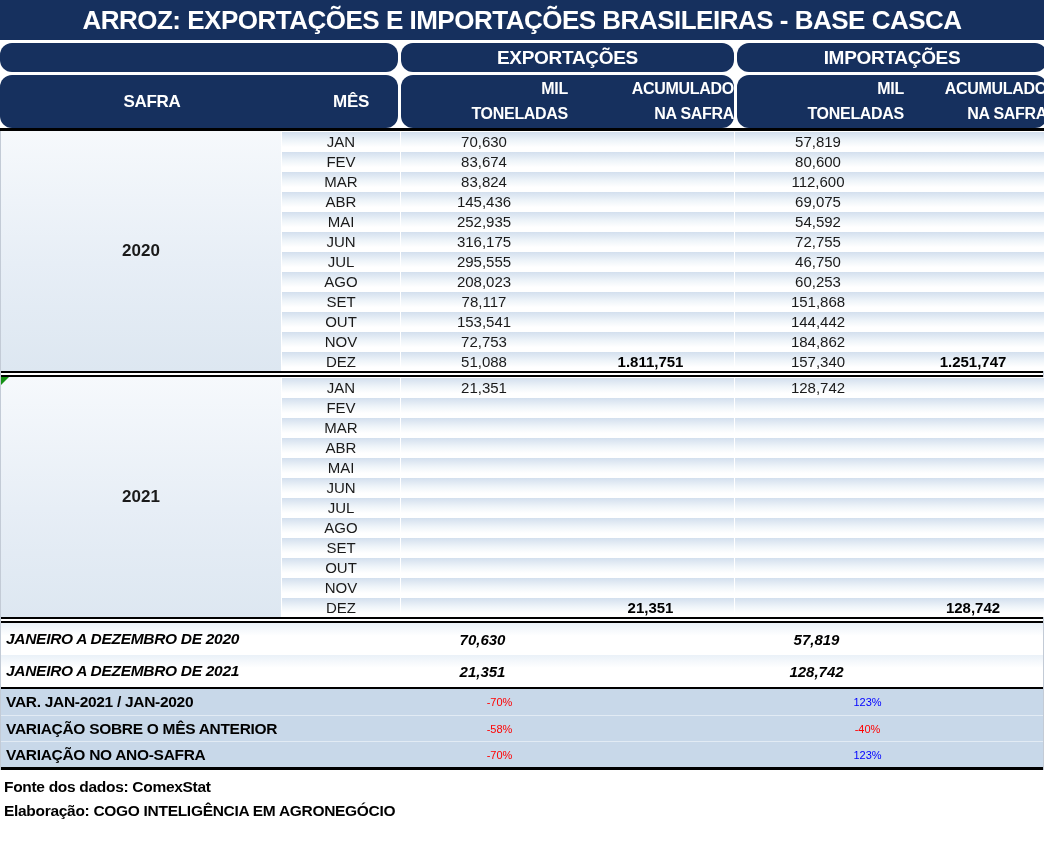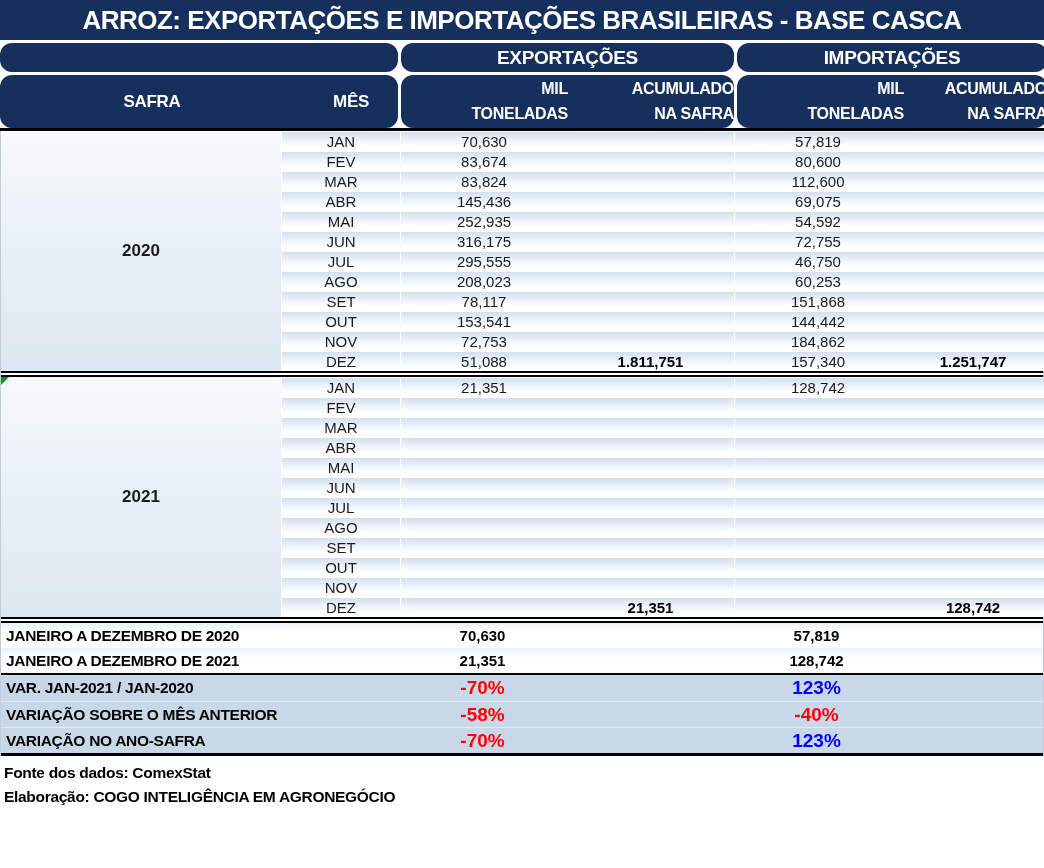--- a/index.html
+++ b/index.html
@@ -55,40 +55,40 @@
   .cell.exp-col { border-left:1px solid #ffffff; box-sizing:border-box; }
   .corner-marker {
     position:absolute; top:0; left:0; width:0; height:0;
     border-top:8px solid #159115; border-right:8px solid transparent;
   }
   .dbl-sep { height:6px; box-sizing:border-box; border-top:2px solid #000; border-bottom:2px solid #000; background:#fff; }
   .sep2 { height:2px; background:#000; }
   .sep3 { height:3px; background:#000; }
   
   .srow {
-    height:25px; display:grid; grid-template-columns:398px 167px 167px 167px 145px;
-    background:linear-gradient(180deg,#eaf1f8 0%,#ffffff 40%); box-sizing:border-box;
+    height:32px; display:grid; grid-template-columns:398px 167px 167px 167px 145px;
+    background:linear-gradient(180deg,#eaf1f8 0%,#ffffff 40%); box-sizing:border-box;font-style:italic;
   }
   .srow .lbl {
     display:flex; align-items:center; font-weight:bold; font-size:15.5px;
     color:#000; padding-left:5px; letter-spacing:-0.3px;
   }
   .srow .val { display:flex; align-items:center; justify-content:center; font-weight:bold; font-size:15px; color:#000; }
   
   .vwrap { background:#C8D8E9; }
   .vrow {
     height:26px; display:grid; grid-template-columns:398px 167px 167px 167px 145px;
-    box-sizing:border-box; border-top:1px solid #e2ebf4;
+    box-sizing:border-box; border-top:1px solid #e2ebf4;gap:17px;
   }
   .vrow:first-child { border-top:none; }
   .vrow .lbl {
     display:flex; align-items:center; font-weight:bold; font-size:15.5px;
     color:#000; padding-left:5px; letter-spacing:-0.3px;
   }
-  .vrow .val { display:flex; align-items:center; justify-content:center; font-weight:bold; font-size:19px; }
+  .vrow .val { display:flex; align-items:center; justify-content:center; font-weight:normal; font-size:11px; }
   
   .footer { padding:5px 0 0 4px; }
   .footer div { font-weight:bold; font-size:15.5px; color:#000; line-height:24px; letter-spacing:-0.3px; }
 </style>
 </head>
 <body>
 
 <div class="sheet">
 
   <div class="title-bar">ARROZ: EXPORTAÇÕES E IMPORTAÇÕES BRASILEIRAS - BASE CASCA</div>

